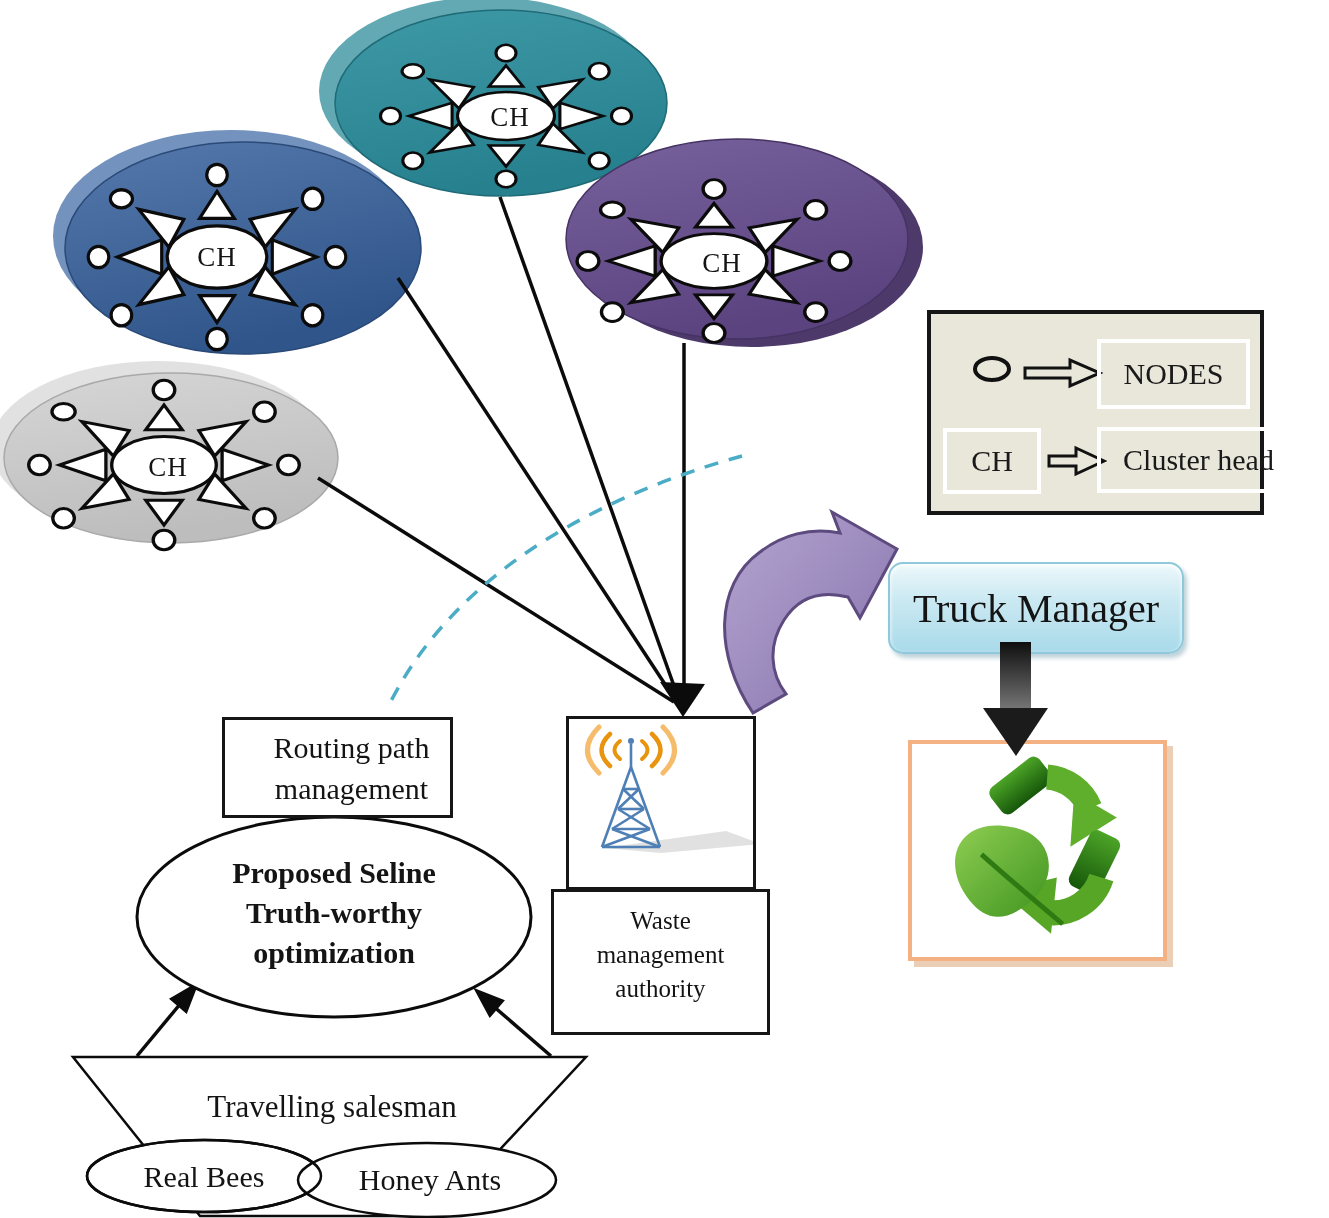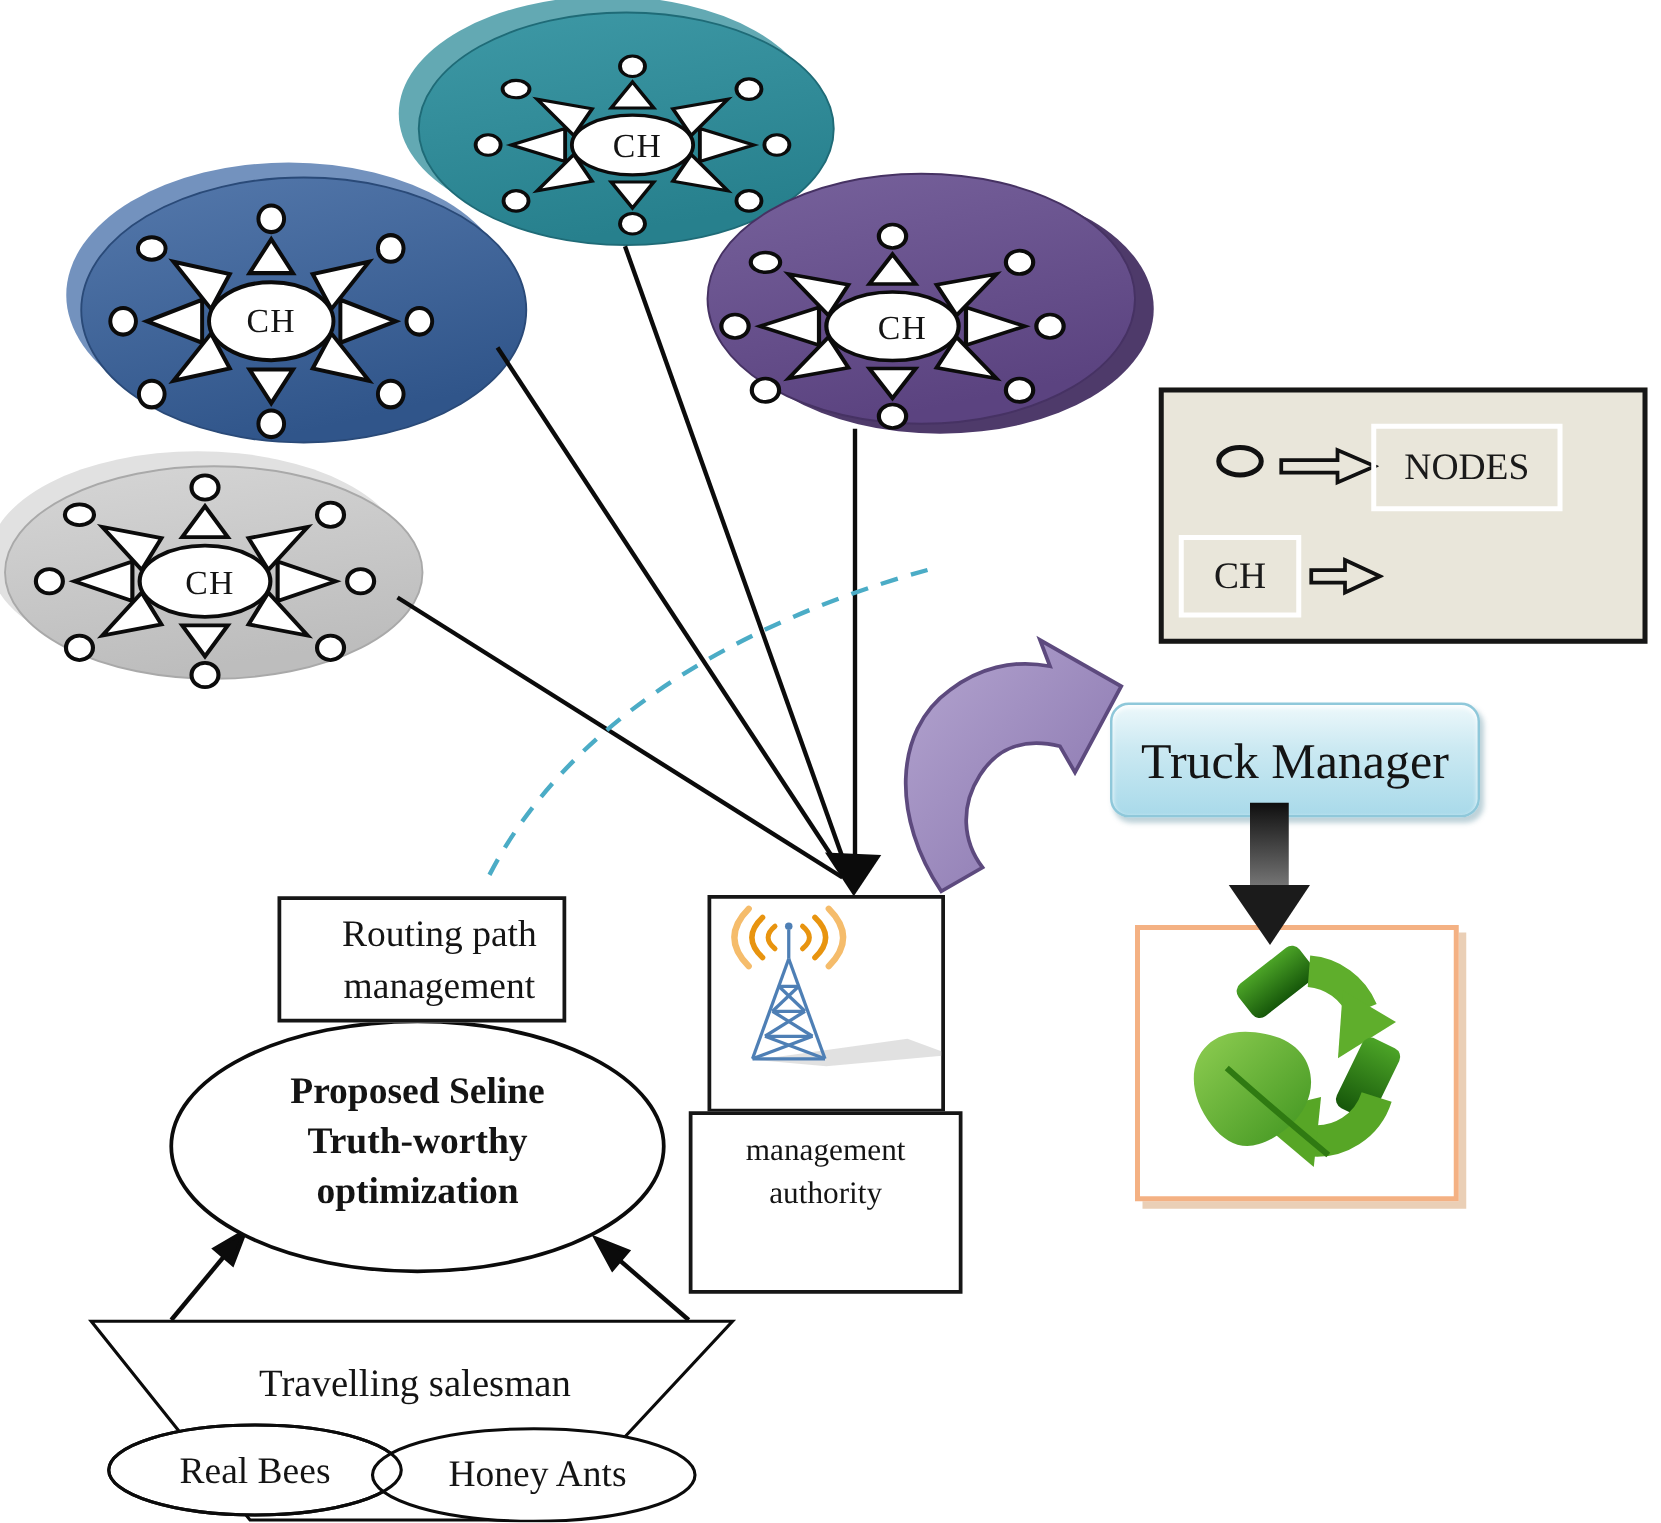--- a/index.html
+++ b/index.html
@@ -3,21 +3,21 @@
 <meta charset="utf-8">
 <style>
   html,body{margin:0;padding:0;background:#ffffff;}
   #stage{position:relative;width:1329px;height:1218px;background:#ffffff;overflow:hidden;
          font-family:"Liberation Serif","DejaVu Serif",serif;color:#141414;}
   #diagram-svg{position:absolute;left:0;top:0;z-index:1;}
   .box{position:absolute;box-sizing:border-box;background:#ffffff;border:3px solid #161616;z-index:3;}
   .t{position:absolute;transform:translate(-50%,-50%);white-space:nowrap;z-index:4;text-align:center;}
   .ch-label{font-size:27px;letter-spacing:1px;z-index:4;}
   
-  #legend{left:927px;top:310px;width:391px;height:205px;background:#E9E6DA;border:4px solid #161616;}
+  #legend{left:927px;top:310px;width:337px;height:205px;background:#E9E6DA;border:4px solid #161616;}
   .legend-inner-box{position:absolute;box-sizing:border-box;border:4px solid #ffffff;
                     display:flex;align-items:center;justify-content:center;font-size:30px;color:#1a1a1a;}
   
   #routing{left:222px;top:717px;width:231px;height:101px;display:flex;flex-direction:column;
            align-items:center;justify-content:center;font-size:30px;line-height:41px;padding-left:28px;}
   
   #waste-upper{left:566px;top:716px;width:190px;height:174px;}
   #waste-lower{left:551px;top:889px;width:219px;height:146px;font-size:25px;line-height:34px;
                text-align:center;padding-top:12px;}
   #waste-lower span{display:block;}
@@ -162,20 +162,23 @@
   </svg>
   <div class="legend-inner-box" style="left:166px;top:25px;width:153px;height:70px;">
     <span>NODES</span>
   </div>
   <div class="legend-inner-box" style="left:12px;top:114px;width:98px;height:66px;">
     <span>CH</span>
   </div>
   <svg style="position:absolute;left:116px;top:131px;" width="60" height="32" viewBox="0 0 60 32">
     <path d="M2,11 L29,11 L29,3 L57,16 L29,29 L29,21 L2,21 Z" fill="none" stroke="#111" stroke-width="3"></path>
   </svg>
+  <div class="legend-inner-box" style="left:166px;top:113px;width:203px;height:66px;">
+    <span>Cluster head</span>
+  </div>
 </div>
 
 <div id="truck" style="position:absolute;">
   <span>Truck Manager</span>
 </div>
 
 <div id="waste-upper" class="box">
   <svg width="184" height="168" viewBox="598 722 184 168">
     <polygon points="633,851 755,834 790,847 690,856" fill="#CDCDCD" opacity="0.6"></polygon>
     <g stroke="#4E7FB5" stroke-width="2.6" fill="none">
@@ -198,20 +201,21 @@
       <path d="M649,744 Q638,753 649,762" stroke="#E8940F" stroke-width="4"></path>
       <path d="M639,737 Q622,753 639,769" stroke="#E8940F" stroke-width="4.5"></path>
       <path d="M628,730 Q605,753 628,776" stroke="#F5BC6B" stroke-width="5"></path>
       <path d="M671,744 Q682,753 671,762" stroke="#E8940F" stroke-width="4"></path>
       <path d="M681,737 Q698,753 681,769" stroke="#E8940F" stroke-width="4.5"></path>
       <path d="M692,730 Q715,753 692,776" stroke="#F5BC6B" stroke-width="5"></path>
     </g>
   </svg>
 </div>
 <div id="waste-lower" class="box">
+  <span>Waste</span>
   <span>management</span>
   <span>authority</span>
 </div>
 
 <div id="routing" class="box">
   <span>Routing path</span>
   <span>management</span>
 </div>
 
 <div id="smart-img" class="box" style="border-width:4px;">

